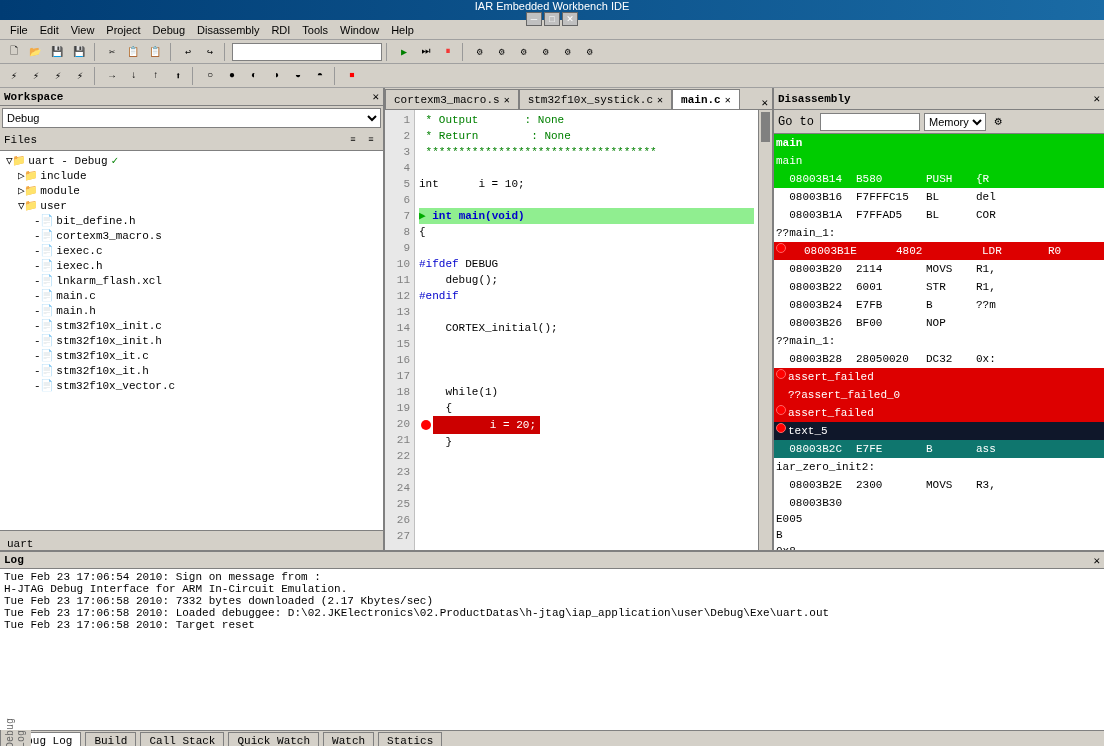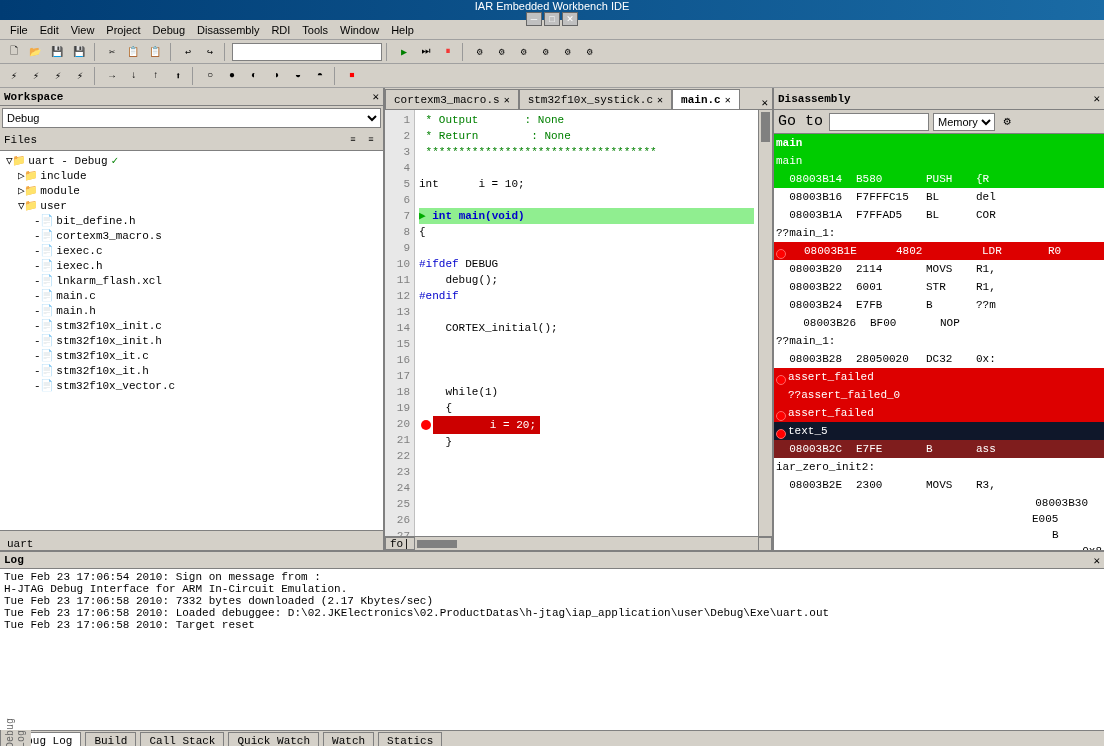--- a/index.html
+++ b/index.html
@@ -241,21 +241,21 @@
     }
     #disasm-toolbar {
       display: flex;
       align-items: center;
       padding: 2px 4px;
       gap: 2px;
       background: #d4d0c8;
       border-bottom: 1px solid #808080;
       height: 24px;
     }
-    #goto-label { font-size: 15px; margin-right: 4px; }
+    #goto-label { font-size: 12px; margin-right: 4px; }
     #goto-input {
       width: 100px;
       height: 18px;
       border: 1px solid #808080;
       font-size: 11px;
     }
     #memory-select {
       height: 18px;
       font-size: 11px;
       border: 1px solid #808080;
@@ -264,21 +264,21 @@
     }
     #disasm-content {
       flex: 1;
       overflow-y: auto;
       background: white;
       font-size: 11px;
       font-family: 'Courier New', monospace;
     }
     .disasm-row {
       display: flex;
-      align-items: flex-end;
+      align-items: flex-start;
       padding: 0 2px;
       white-space: nowrap;
       line-height: 16px;
     }
 
     
     #log-area {
       height: 200px;
       border-top: 2px solid #808080;
       display: flex;
@@ -608,27 +608,20 @@
         <div class="code-line" style="display:flex;align-items:center;">
           <span style="display:inline-block;width:10px;height:10px;background:red;border-radius:50%;margin-right:2px;margin-left:2px;"></span>
           <span style="background:#cc0000;color:white;padding:1px 4px;">        i = 20;</span>
         </div>
         <div class="code-line">    }</div>
       </div>
       <div id="editor-scrollbar">
         <div style="height:30px;background:#808080;margin:2px;"></div>
       </div>
     </div>
-    <div id="editor-bottom">
-      <div style="padding:0 4px;border:1px solid #808080;font-size:11px;">fo|</div>
-      <div id="editor-hscroll">
-        <div style="height:8px;width:40px;background:#808080;margin:3px 2px;"></div>
-      </div>
-      <div style="width:14px;height:14px;background:#d4d0c8;border:1px solid #808080;"></div>
-    </div>
   </div>
 
   <div id="disasm-panel">
     <div id="disasm-header">
       <span>Disassembly</span>
       <span style="cursor:pointer;">✕</span>
     </div>
     <div id="disasm-toolbar">
       <span id="goto-label">Go to</span>
       <input id="goto-input" type="text" style="">
@@ -685,21 +678,21 @@
         <span style="width:70px;display:inline-block;">6001</span>
         <span style="width:50px;display:inline-block;">STR</span>
         <span>R1,</span>
       </div>
       <div class="disasm-row" style="padding:1px 2px;">
         <span style="width:80px;display:inline-block;">&nbsp;&nbsp;08003B24</span>
         <span style="width:70px;display:inline-block;">E7FB</span>
         <span style="width:50px;display:inline-block;">B</span>
         <span>??m</span>
       </div>
-      <div class="disasm-row" style="padding:1px 16px;">
+      <div class="disasm-row" style="padding:1px 2px;">
         <span style="width:80px;display:inline-block;">&nbsp;&nbsp;08003B26</span>
         <span style="width:70px;display:inline-block;">BF00</span>
         <span style="width:50px;display:inline-block;">NOP</span>
         <span></span>
       </div>
       <div class="disasm-row" style="padding:1px 2px;">
         <span>??main_1:</span>
       </div>
       <div class="disasm-row" style="padding:1px 2px;">
         <span style="width:80px;display:inline-block;">&nbsp;&nbsp;08003B28</span>
@@ -716,21 +709,21 @@
         <span style="margin-left:12px;">??assert_failed_0</span>
       </div>
       <div class="disasm-row" style="background:#dd0000;color:white;padding:1px 2px;">
         <span style="display:inline-block;width:10px;height:10px;background:red;border:1px solid #ff6666;border-radius:50%;margin-right:2px;"></span>
         <span>assert_failed</span>
       </div>
       <div class="disasm-row" style="background:#0f172a;color:white;padding:1px 2px;">
         <span style="display:inline-block;width:10px;height:10px;background:red;border:1px solid #ff6666;border-radius:50%;margin-right:2px;"></span>
         <span>text_5</span>
       </div>
-      <div class="disasm-row" style="background:#7f1d1d;color:white;padding:1px 2px;">
+      <div class="disasm-row" style="background:#0f766e;color:white;padding:1px 2px;">
         <span style="width:80px;display:inline-block;">&nbsp;&nbsp;08003B2C</span>
         <span style="width:70px;display:inline-block;">E7FE</span>
         <span style="width:50px;display:inline-block;">B</span>
         <span>ass</span>
       </div>
       <div class="disasm-row" style="padding:1px 2px;">
         <span>iar_zero_init2:</span>
       </div>
       <div class="disasm-row" style="padding:1px 2px;">
         <span style="width:80px;display:inline-block;">&nbsp;&nbsp;08003B2E</span>

